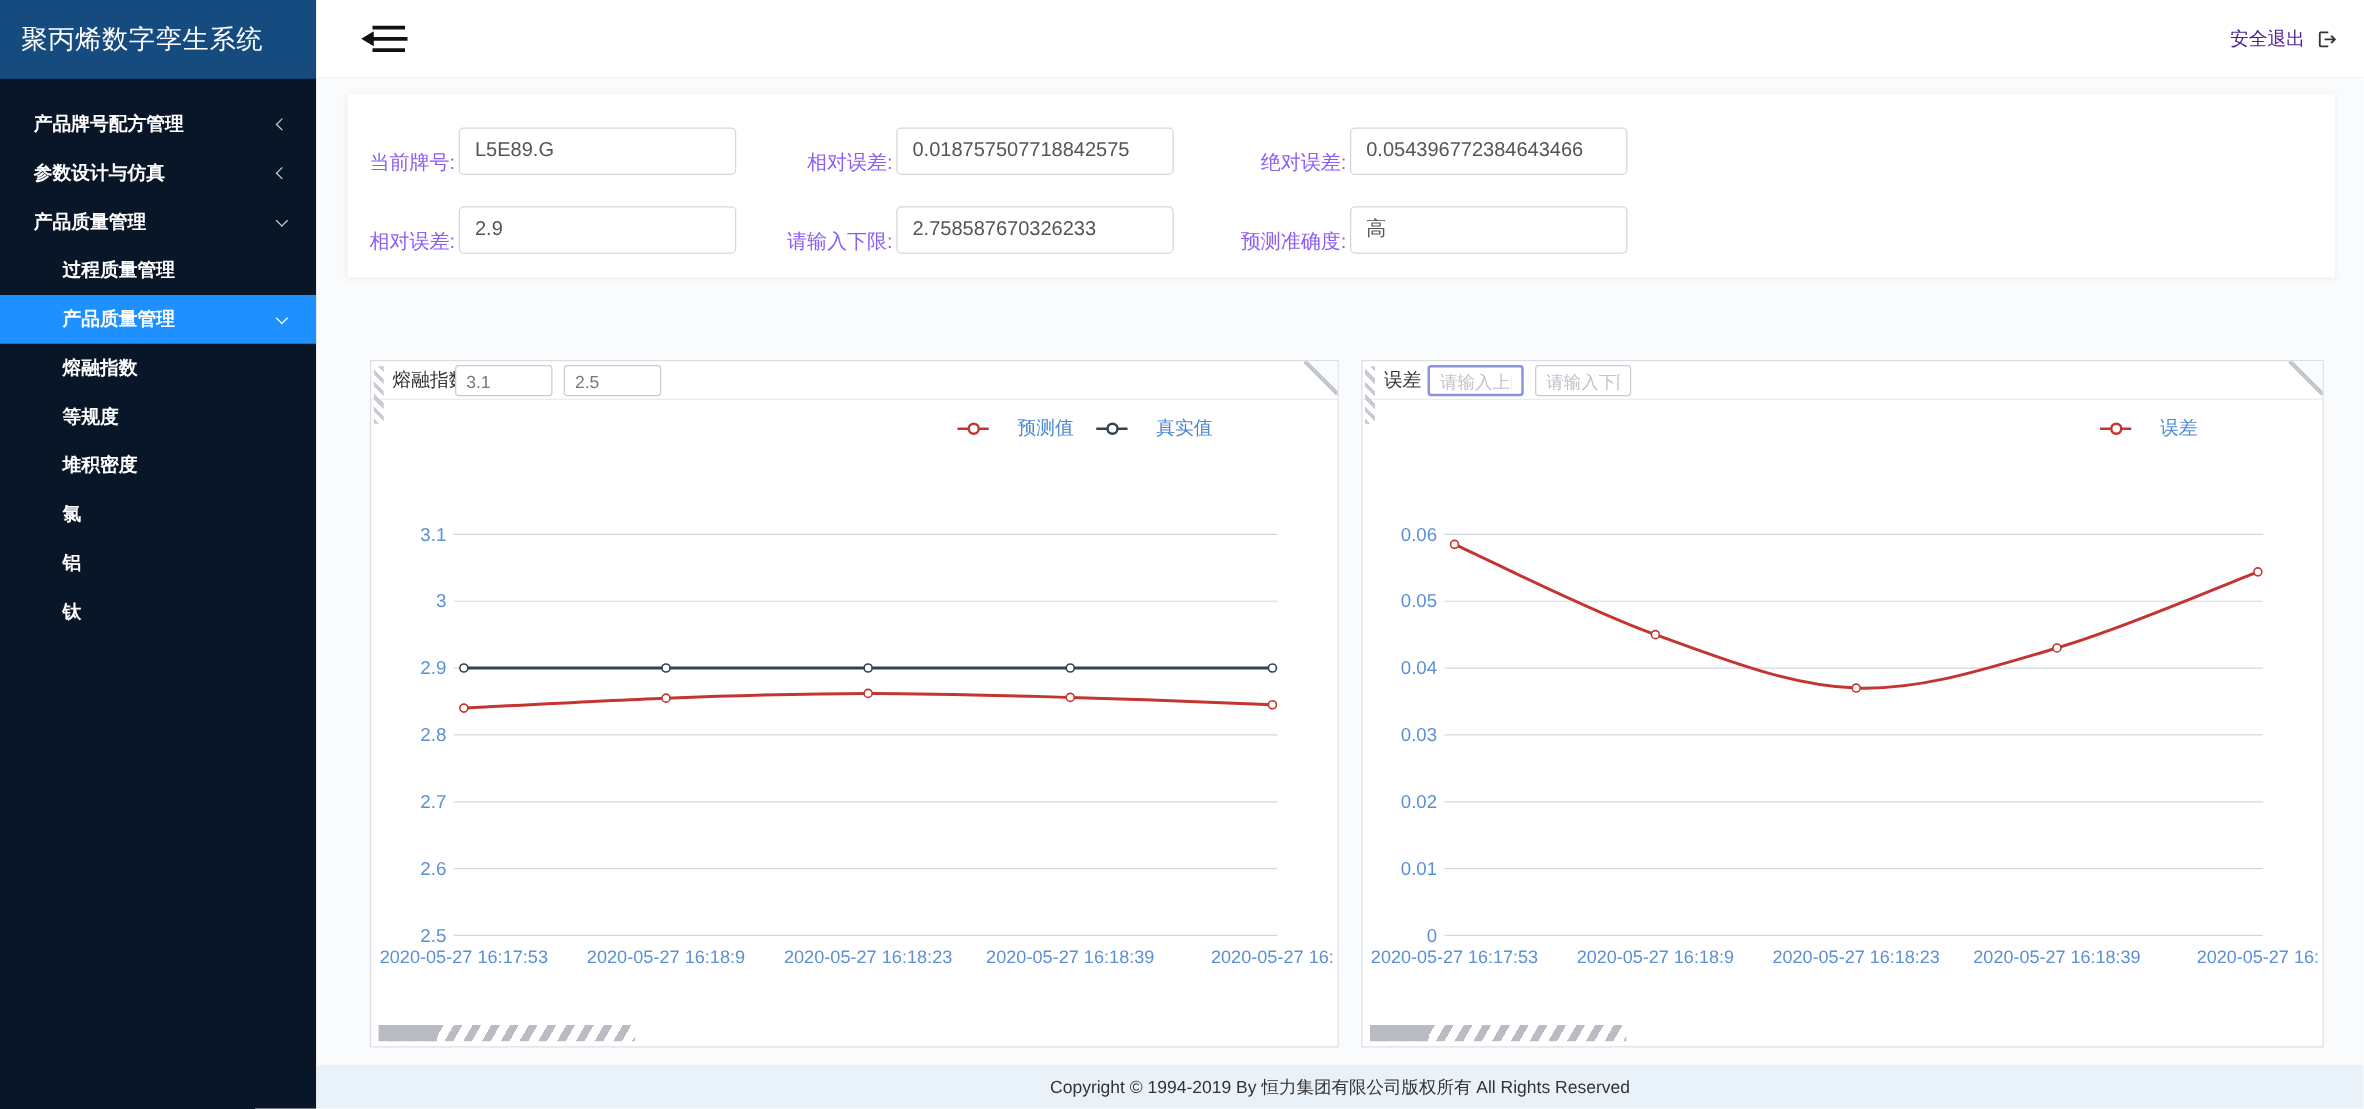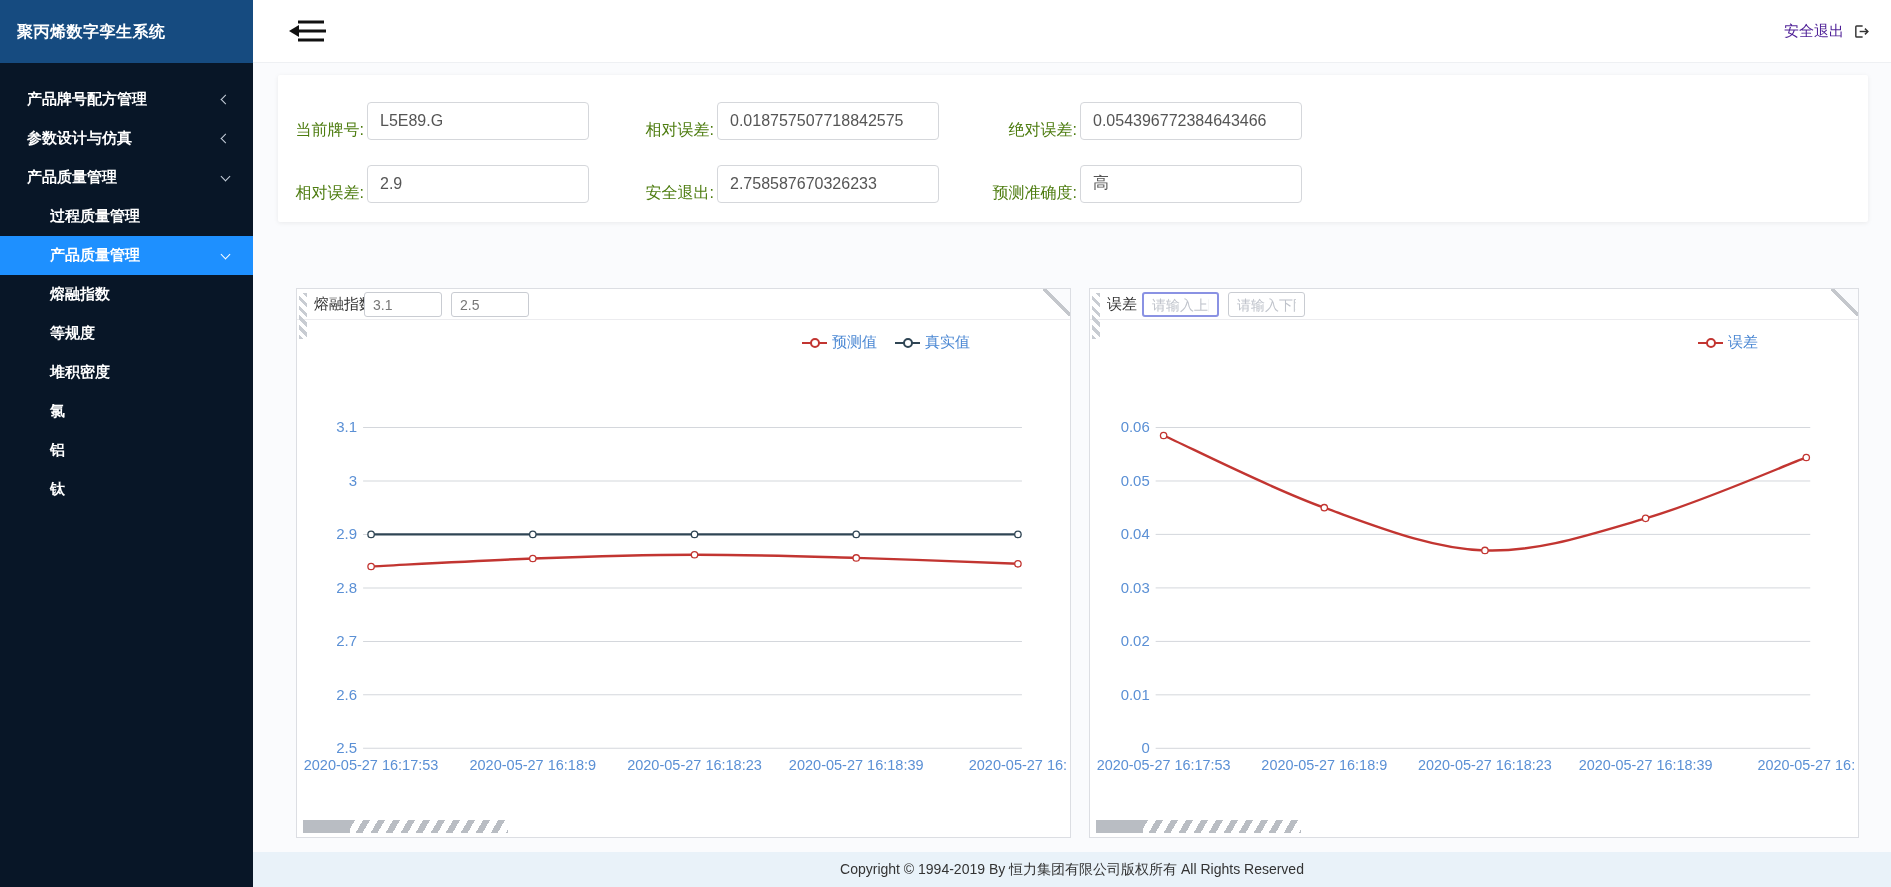--- a/index.html
+++ b/index.html
@@ -7,21 +7,21 @@
     --axis-label:#5b90d5; --legend-text:#4a87d3; --footer-bg:#e9f2f9;
     --focus-border:#8a92e3; --content-bg:#fafbfd;
   }
   *{box-sizing:border-box;margin:0;padding:0;font-family:"Liberation Sans","DejaVu Sans",sans-serif;}
   html,body{width:1891px;height:887px;overflow:hidden;background:#fff;}
   .app{display:flex;width:1891px;height:887px;}
 
   
   .sidebar{width:253px;flex:0 0 253px;height:887px;background:var(--sidebar-bg);color:#fff;}
   .sidebar-title{height:63px;line-height:63px;background:var(--sidebar-title-bg);
-    font-size:16px;font-weight:700;padding-left:17px;letter-spacing:.5px;white-space:nowrap;}
+    font-size:21px;font-weight:400;padding-left:17px;letter-spacing:.5px;white-space:nowrap;}
   .menu{padding-top:17px;}
   .mi{position:relative;height:39px;display:flex;align-items:center;font-size:15px;
       font-weight:700;color:#fff;cursor:pointer;white-space:nowrap;}
   .mi.lvl1{padding-left:27px;}
   .mi.lvl2{padding-left:50px;}
   .mi.active{background:var(--active-item-bg);}
   .chev{position:absolute;right:24px;width:7px;height:7px;border-right:1.5px solid #c7d1dc;
         border-bottom:1.5px solid #c7d1dc;}
   .chev.left{transform:rotate(135deg);}
   .chev.down{transform:rotate(45deg);margin-top:-3px;}
@@ -34,21 +34,21 @@
   .collapse-toggle{cursor:pointer;display:flex;align-items:center;}
   .logout{display:flex;align-items:center;gap:8px;font-size:15px;color:#4c1d95;cursor:pointer;}
 
   .content{flex:1;position:relative;background:var(--content-bg);min-height:0;}
 
   
   .form-card{margin:12px 23px 0 25px;height:147px;background:#fff;border-radius:2px;
     box-shadow:0 1px 5px rgba(0,0,0,.07);padding-top:25px;}
   .frow{display:flex;margin-bottom:22px;}
   .fgroup{display:flex;align-items:center;}
-  .flabel{display:inline-block;text-align:right;font-size:16px;color:#4d7c0f;white-space:nowrap;margin-top:20px;}
+  .flabel{display:inline-block;text-align:right;font-size:16px;color:#8b5cf6;white-space:nowrap;margin-top:20px;}
   .w1{width:86px;} .w2{width:125px;} .w3{width:138px;}
   .finput{width:222px;height:38px;margin-left:3px;border:1px solid #d5d7db;border-radius:4px;
     padding:0 12px;font-size:16px;color:#555;background:#fff;outline:none;}
 
   
   .charts{display:flex;gap:18px;margin:66px 0 0 43px;}
   .panel{position:relative;width:775px;height:550px;background:#fff;border:1px solid #dcdee3;
     overflow:hidden;}
   .panel.right{width:770px;}
   .panel-head{position:relative;height:31px;border-bottom:1px solid #ececef;
@@ -56,21 +56,21 @@
   .panel-title{font-size:15px;color:#333;}
   .ph-input{position:absolute;top:3px;height:25px;border:1px solid #c9ccd2;border-radius:3px;
     font-size:14px;color:#777;padding:0 8px;outline:none;background:#fff;}
   .ph-input::placeholder{color:#bfc3cb;}
   .ph-input.focused{border:2px solid var(--focus-border);}
   .p-left .in1{left:67px;width:78px;}
   .p-left .in2{left:154px;width:78px;}
   .p-right .in1{left:52px;width:77px;}
   .p-right .in2{left:138px;width:77px;}
   .legend{position:absolute;top:44px;right:100px;display:flex;gap:18px;z-index:2;}
-  .lg-item{display:flex;align-items:center;gap:5px;cursor:pointer;}
+  .lg-item{display:flex;align-items:center;gap:23px;cursor:pointer;}
   .lg-marker{position:relative;width:25px;height:2px;background:var(--c);}
   .lg-marker::after{content:"";position:absolute;left:50%;top:1px;transform:translate(-50%,-50%);
     width:6px;height:6px;border-radius:50%;border:2px solid var(--c);background:#fff;}
   .lg-text{font-size:15px;color:var(--legend-text);}
   svg.chart{position:absolute;inset:0;width:100%;height:100%;}
   .fold{position:absolute;top:-1px;right:-1px;width:28px;height:28px;z-index:3;
     background:linear-gradient(to bottom left,var(--content-bg) 46%,#c4c7cc 46% 54%,#fff 54%);}
   .hatch-bl{position:absolute;left:6px;bottom:4px;width:205px;height:13px;z-index:3;
     background:linear-gradient(100deg,#b9bdc3 0 48px,transparent 48px),
       repeating-linear-gradient(120deg,#b9bdc3 0 6px,transparent 6px 13px);}
@@ -168,21 +168,21 @@
             <span class="flabel w3">绝对误差:</span>
             <input class="finput" readonly="" value="0.054396772384643466" style="">
           </div>
         </div>
         <div class="frow">
           <div class="fgroup">
             <span class="flabel w1">相对误差:</span>
             <input class="finput" readonly="" value="2.9" style="">
           </div>
           <div class="fgroup">
-            <span class="flabel w2">安全退出:</span>
+            <span class="flabel w2">请输入下限:</span>
             <input class="finput" readonly="" value="2.758587670326233" style="">
           </div>
           <div class="fgroup">
             <span class="flabel w3">预测准确度:</span>
             <input class="finput" readonly="" value="高" style="">
           </div>
         </div>
       </section>
 
       <section class="charts">

